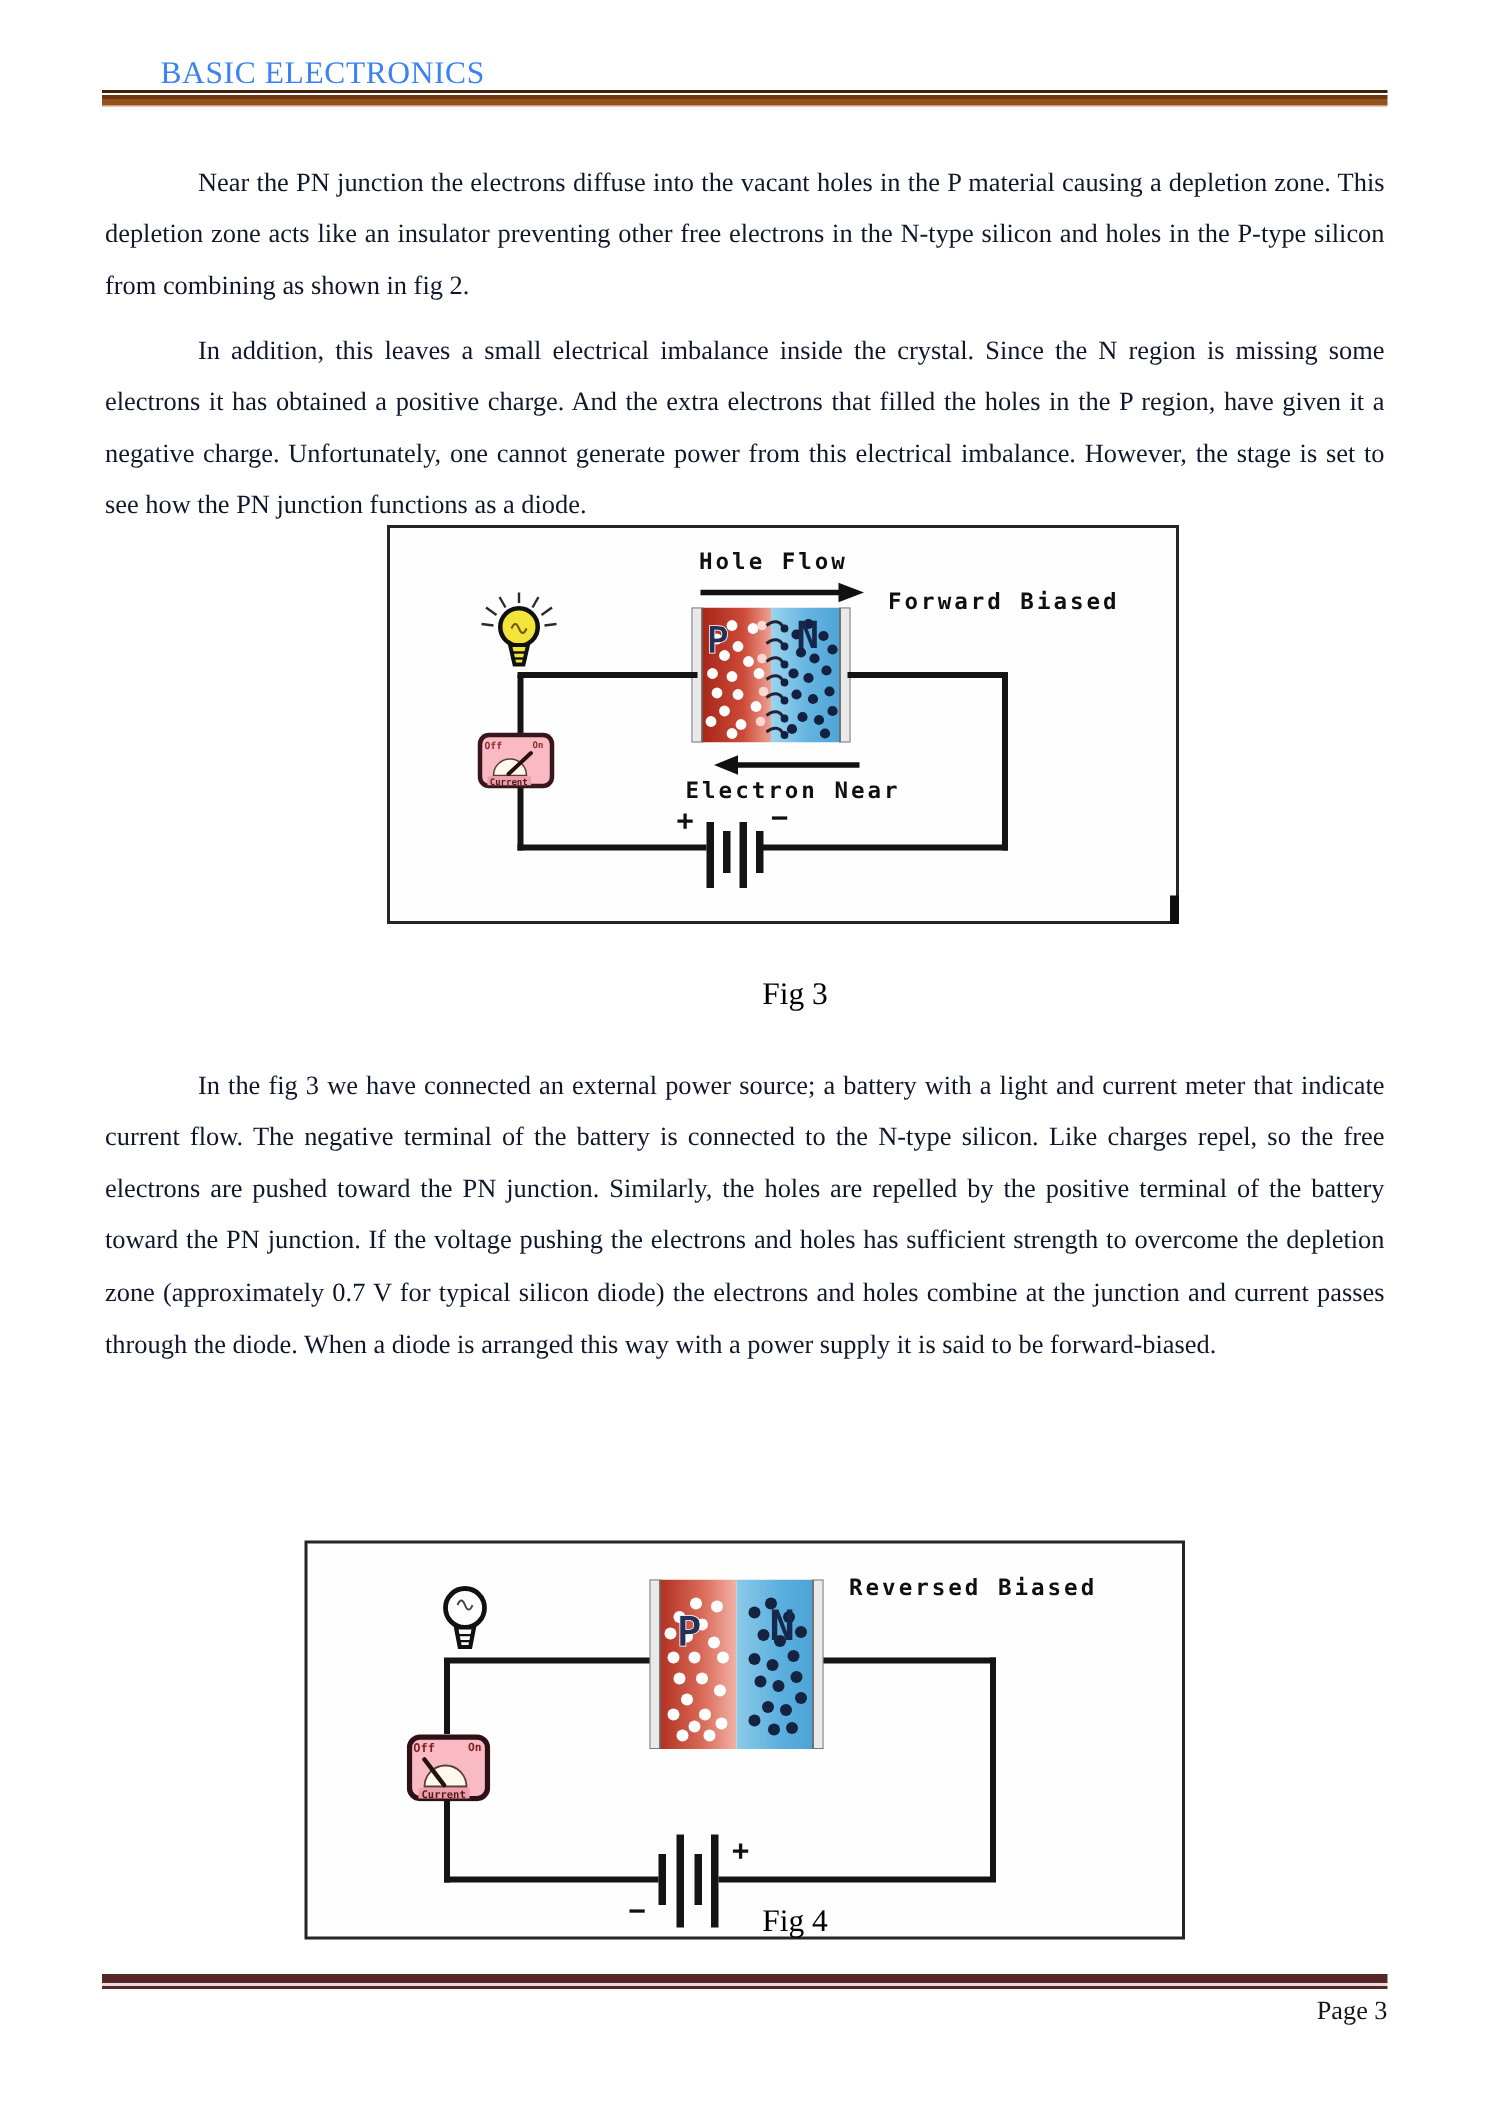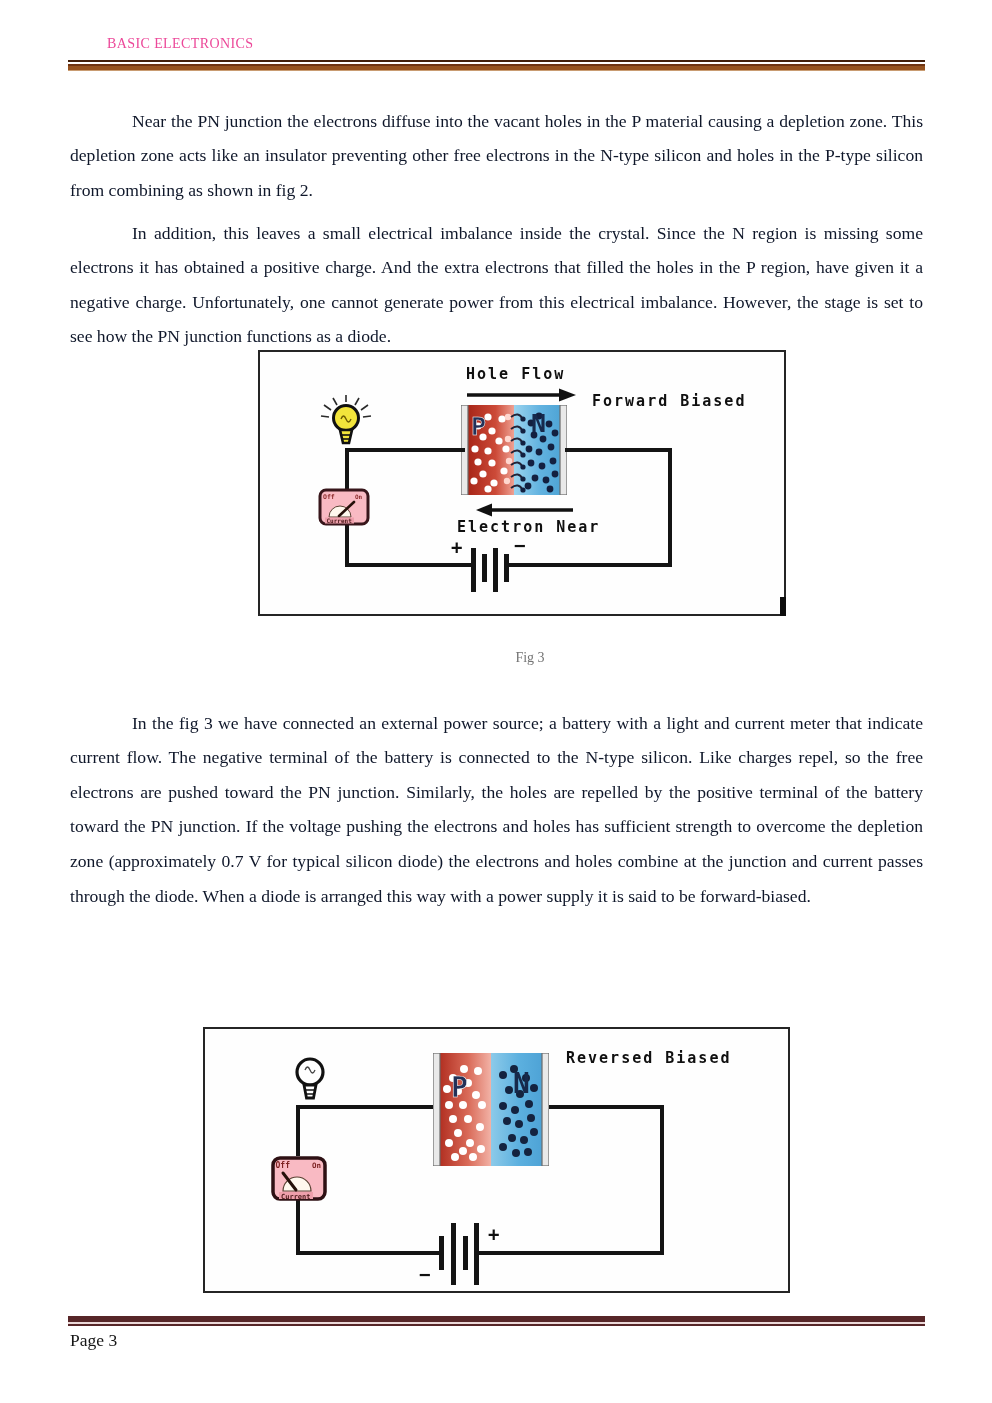--- a/index.html
+++ b/index.html
@@ -1,36 +1,36 @@
 <!DOCTYPE html>
 <html><head>
 <meta charset="utf-8">
 <style>
   html,body{margin:0;padding:0;background:#fff;}
   .page{position:relative;width:992px;height:1403px;background:#ffffff;overflow:hidden;
         font-family:"Liberation Serif",serif;color:#121212;}
   .abs{position:absolute;}
-  .header-title{position:absolute;left:107px;top:36px;font-size:14px;letter-spacing:.4px;color:#ec4899;}
+  .header-title{position:absolute;left:107px;top:36px;font-size:21px;letter-spacing:.4px;color:#3b82f6;}
   .header-rule{position:absolute;left:68px;top:60px;width:857px;height:11px;
       background:linear-gradient(#42200c 0 20%,#ffffff 20% 32%,#6f3412 32% 55%,#95521f 55% 88%,#c99c72 88% 100%);}
   .para{position:absolute;left:70px;width:853px;font-size:17.6px;line-height:34.6px;
         text-align:justify;text-indent:62px;color:#0f172a;}
   .figbox{position:absolute;background:#fefefe;border:2px solid #252525;box-sizing:border-box;}
-  .caption{position:absolute;left:70px;width:920px;text-align:center;font-size:14px;color:#737373;}
+  .caption{position:absolute;left:70px;width:920px;text-align:center;font-size:21px;color:#000000;}
   .wire{position:absolute;background:#141414;}
   .wh{height:4px;} .wv{width:4px;}
   .plate{position:absolute;width:5px;background:#141414;}
   .dlabel{position:absolute;font-family:"DejaVu Sans Mono",monospace;font-weight:700;
           font-size:15px;letter-spacing:2px;color:#101010;white-space:nowrap;}
   .sign{position:absolute;font-family:"DejaVu Sans Mono",monospace;font-weight:700;
         font-size:19px;color:#101010;line-height:1;}
   .artifact{position:absolute;background:#0d0d0d;}
   .footer-rule{position:absolute;left:68px;top:1316px;width:857px;height:10px;
       background:linear-gradient(#572628 0 62%,#ecd9d9 62% 80%,#572628 80% 100%);}
-  .page-num{position:absolute;left:70px;top:1330px;width:855px;font-size:17.5px;color:#151515;}
+  .page-num{position:absolute;left:70px;top:1330px;width:855px;text-align:right;font-size:17.5px;color:#151515;}
   svg text{font-family:"DejaVu Sans Mono",monospace;font-weight:700;}
 </style>
 </head>
 <body>
 
 <div class="page">
 
   <div class="header-title">BASIC ELECTRONICS</div>
   <div class="header-rule"></div>
 
@@ -276,17 +276,18 @@
     </svg>
 
     <div class="plate" style="left:234px;top:207px;height:34px;"></div>
     <div class="plate" style="left:246px;top:194px;height:62px;"></div>
     <div class="plate" style="left:258px;top:207px;height:34px;"></div>
     <div class="plate" style="left:269px;top:194px;height:62px;"></div>
     <div class="sign" style="left:283px;top:196px;">+</div>
     <div class="sign" style="left:214px;top:236px;">−</div>
   </div>
 
+  <div class="caption" style="top:1268px;">Fig 4</div>
 
   <div class="footer-rule"></div>
   <div class="page-num">Page 3</div>
 
 </div>
 
 </body></html>

